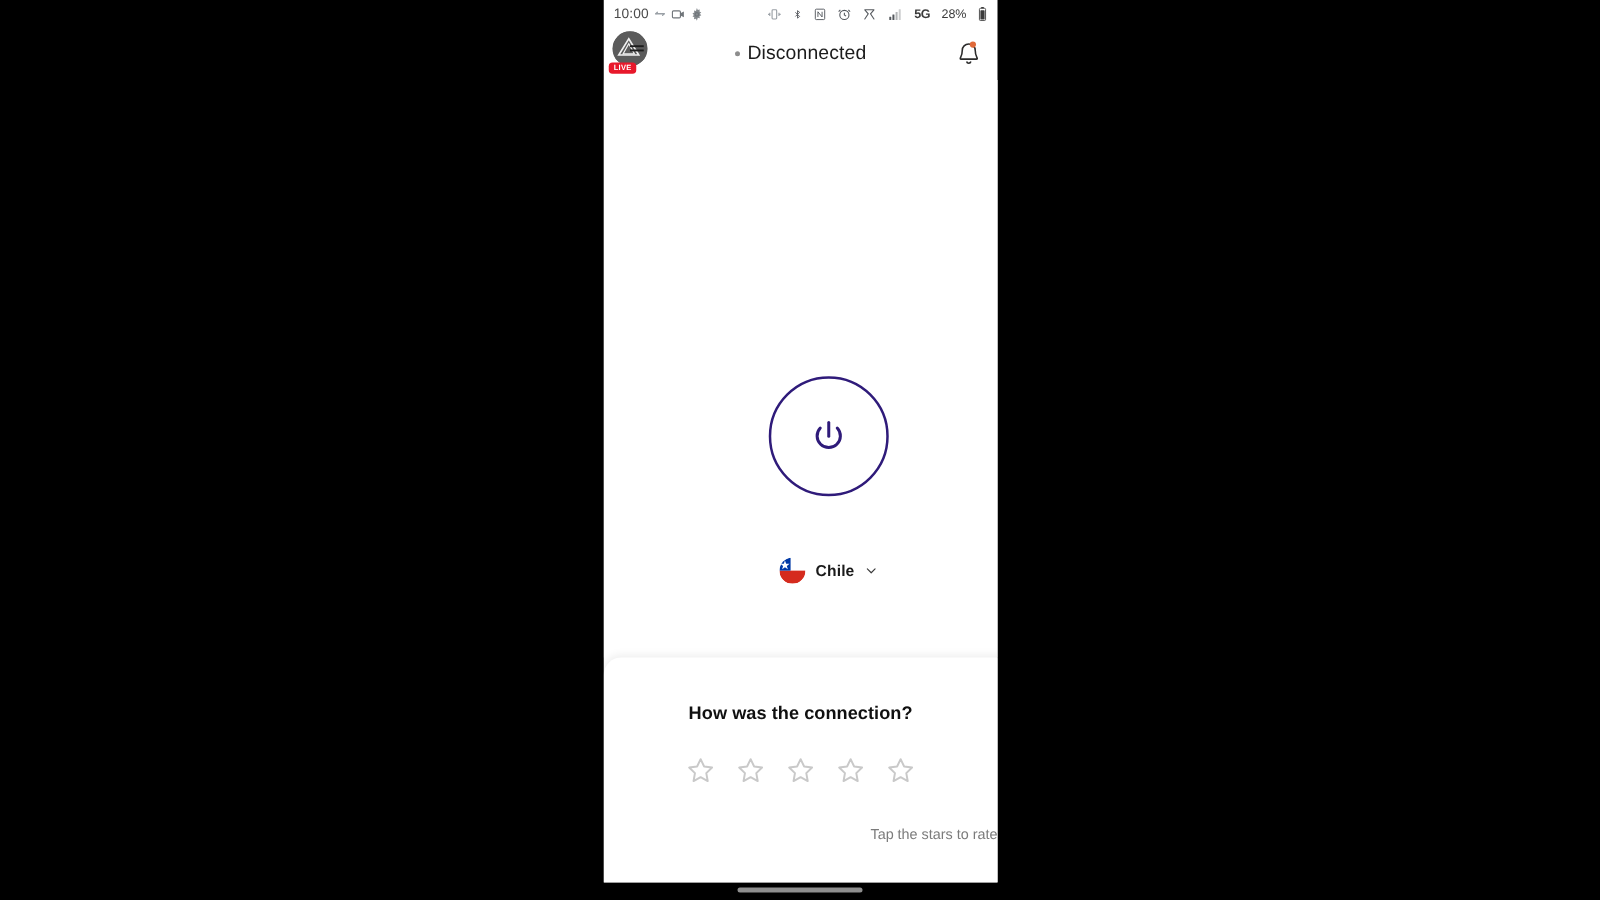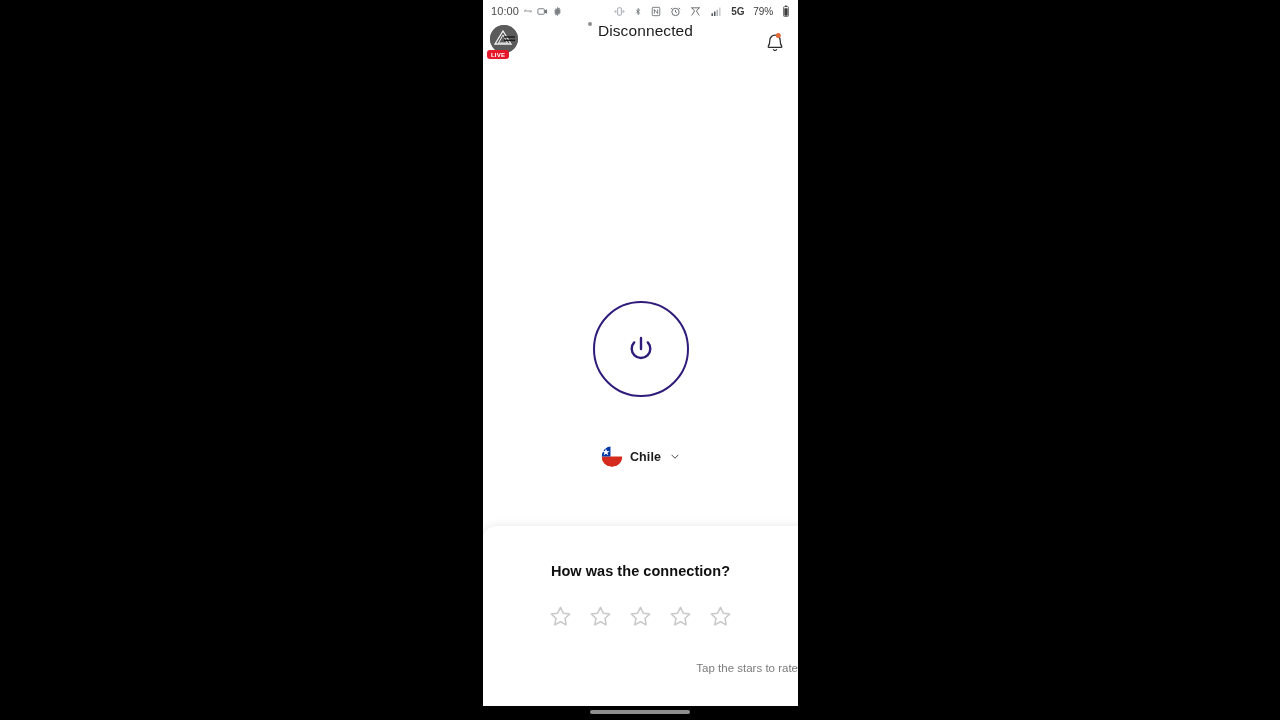--- a/index.html
+++ b/index.html
@@ -104,21 +104,21 @@
     padding: 1.5px 4px 1.5px 4px;
     border-radius: 3px;
     line-height: 1;
   }
   .header-title-wrap {
     position: absolute;
     left: 0; top: 0;
     width: 315px;
     height: 42px;
     display: flex;
-    align-items: flex-start;
+    align-items: center;
     justify-content: center;
     gap: 6px;
   }
   .status-dot {
     width: 4px;
     height: 4px;
     border-radius: 50%;
     background: #8d8d8d;
     display: block;
   }
@@ -136,20 +136,21 @@
   }
   .bell-btn svg { display: block; }
 
   
   .main-area {
     position: absolute;
     left: 0; top: 64px;
     width: 315px;
     height: 462px;
     background: #ffffff;
+    padding-left: 45px;
   }
   .power-btn {
     position: absolute;
     left: 50%;
     top: 237px;
     transform: translateX(-50%);
     width: 96px;
     height: 96px;
     border-radius: 50%;
     border: 2.2px solid #2f1b7a;
@@ -322,21 +323,21 @@
       </span>
       <span class="sicon">
         <svg width="12" height="11" viewBox="0 0 24 24" fill="#55595e">
           <rect x="2" y="16" width="3.5" height="6" rx="0.6"></rect>
           <rect x="7.5" y="12" width="3.5" height="10" rx="0.6"></rect>
           <rect x="13" y="8" width="3.5" height="14" rx="0.6" opacity="0.45"></rect>
           <rect x="18.5" y="3" width="3.5" height="19" rx="0.6" opacity="0.3"></rect>
         </svg>
       </span>
       <span class="status-5g">5G</span>
-      <span class="status-batt-pct">79%</span>
+      <span class="status-batt-pct">28%</span>
       <span class="sicon">
         <svg width="8" height="12" viewBox="0 0 12 22" fill="none" stroke="#3b3b3b" stroke-width="1.3">
           <rect x="1.5" y="3" width="9" height="18" rx="1.6"></rect>
           <rect x="4" y="1" width="4" height="2" rx="0.6" fill="#3b3b3b" stroke="none"></rect>
           <rect x="2.9" y="6" width="6.2" height="13.6" rx="0.9" fill="#3b3b3b" stroke="none"></rect>
         </svg>
       </span>
     </div>
   </div>
 

